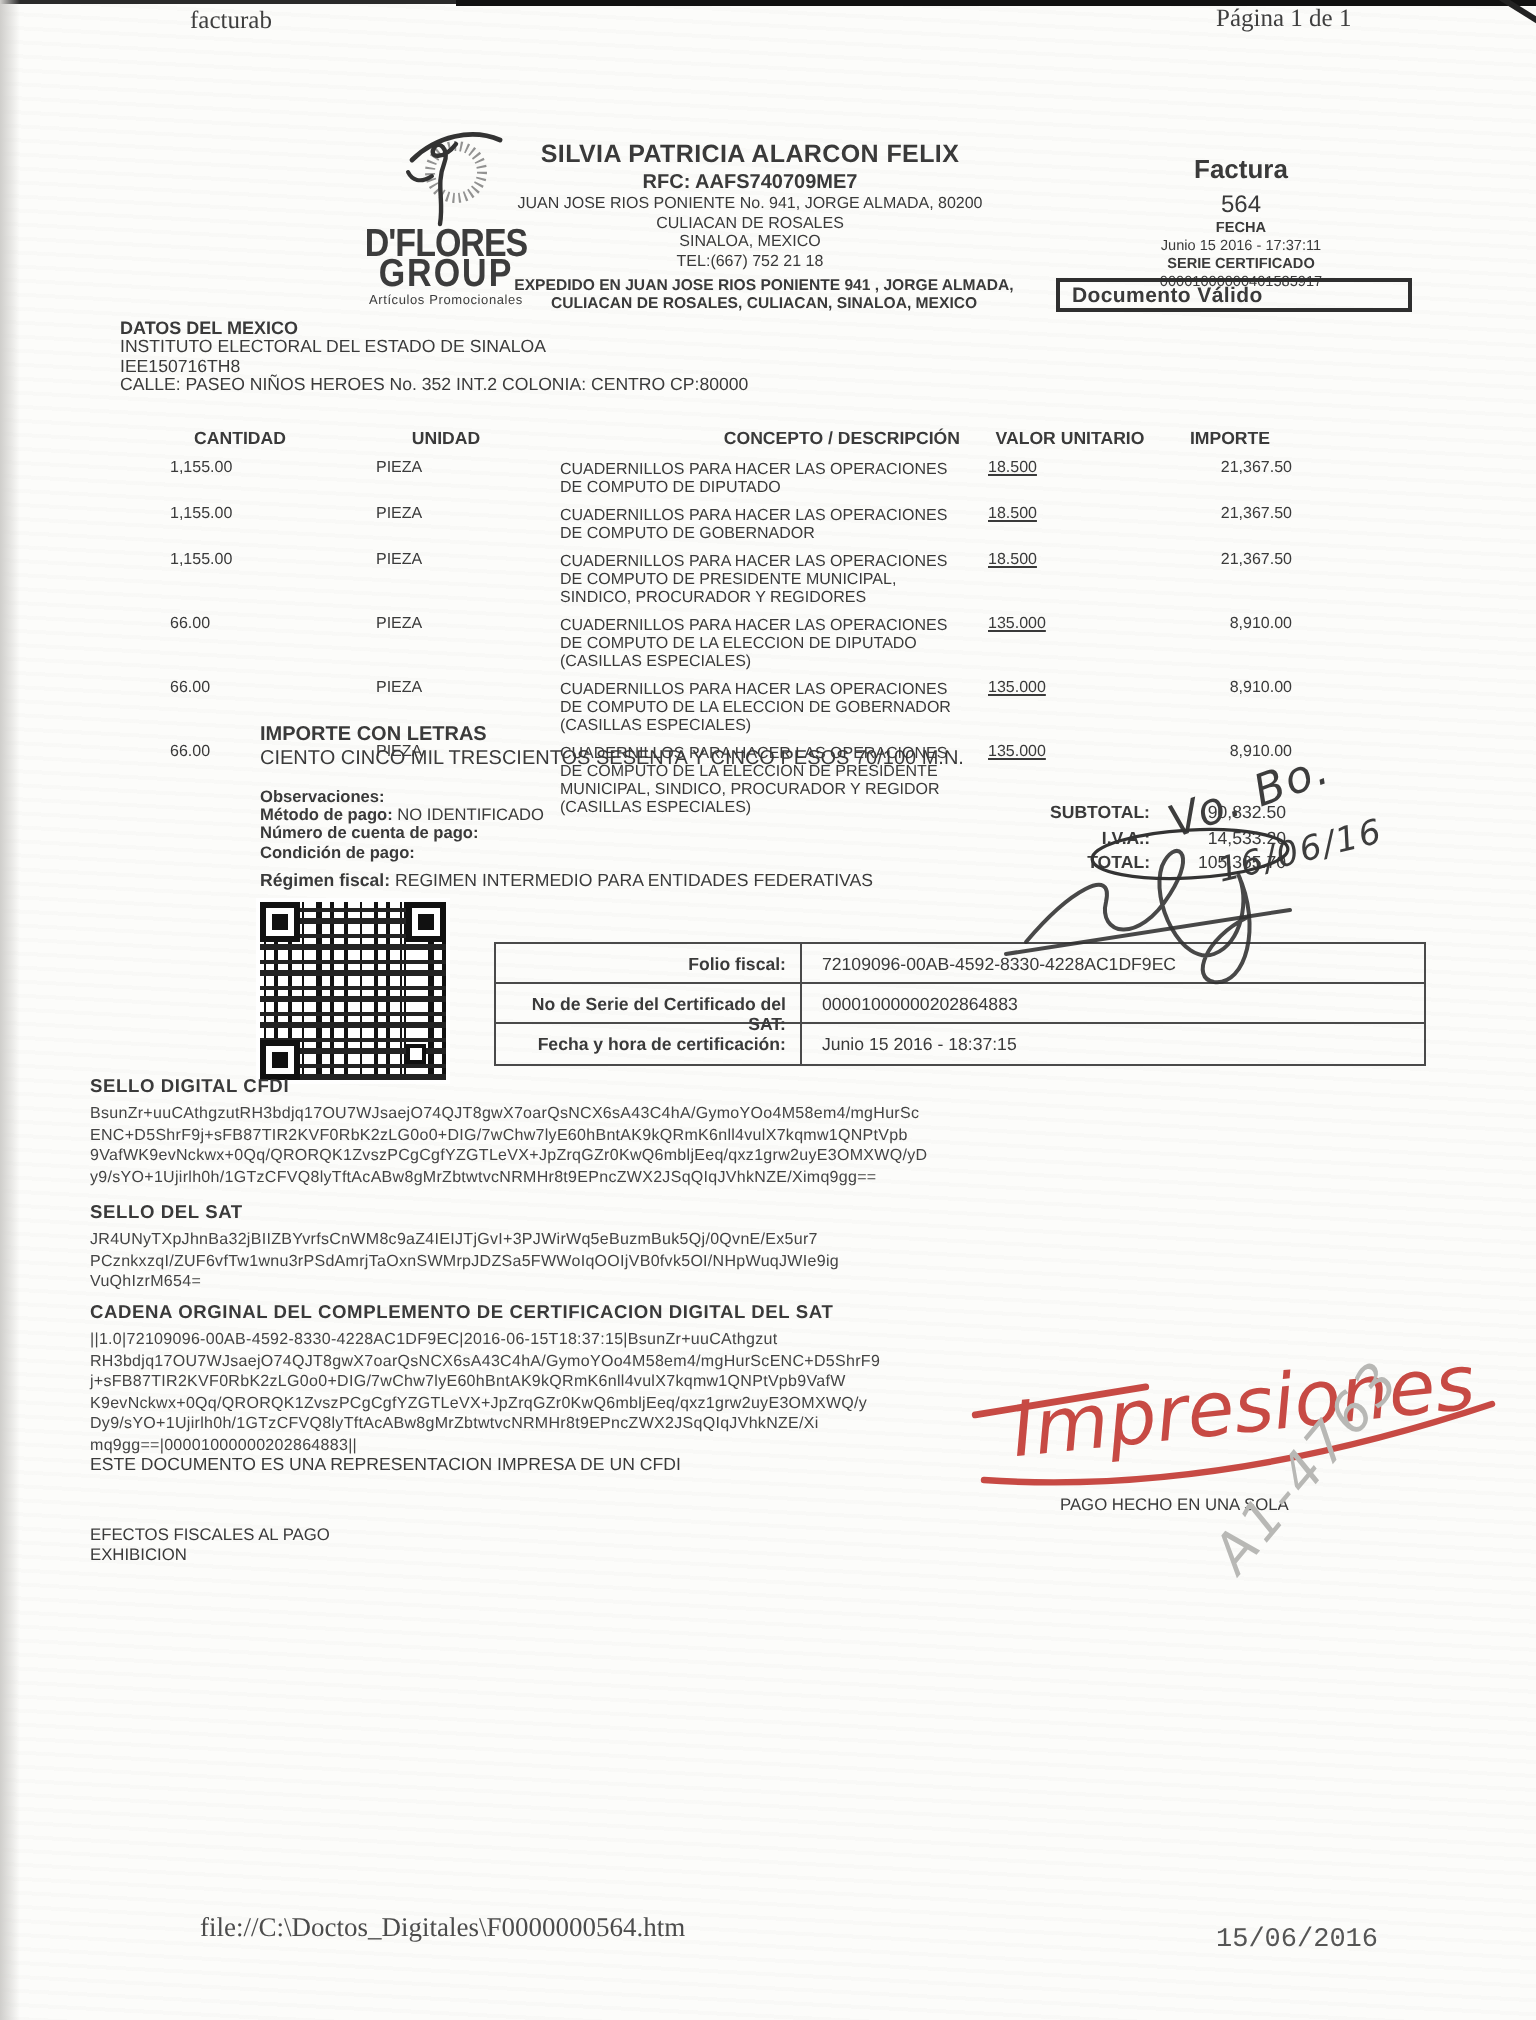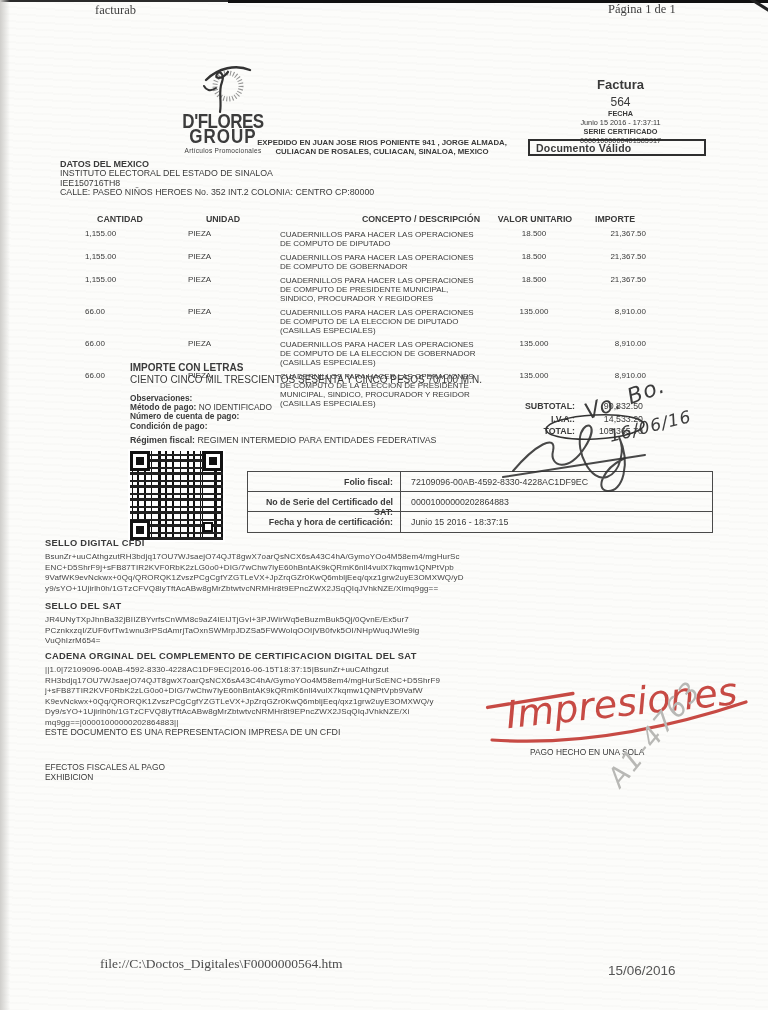--- a/index.html
+++ b/index.html
@@ -62,21 +62,21 @@
   .ihead { margin-bottom:6px; font-size:8.8px; }
   .c { line-height:8.8px; }
   .h-qty { margin-left:85px; width:70px; text-align:center; font-weight:bold; }
   .h-unit { margin-left:30px; width:76px; text-align:center; font-weight:bold; }
   .h-con { margin-left:24px; width:195px; text-align:right; font-weight:bold; }
   .h-val { margin-left:10px; width:90px; text-align:center; font-weight:bold; }
   .h-imp { margin-left:2px; width:66px; text-align:center; font-weight:bold; }
   .c-qty { margin-left:85px; width:70px; text-align:left; }
   .c-unit { margin-left:33px; width:70px; }
   .c-con { margin-left:22px; width:196px; line-height:9px; }
-  .c-val { margin-left:18px; width:80px; text-align:center; }
+  .c-val { margin-left:18px; width:80px; text-align:left;text-decoration:underline; }
   .c-imp { margin-left:10px; width:62px; text-align:right; }
 
   
   .letras { top:362px; left:130px; font-size:10px; line-height:12px; }
   .obs { top:394px; left:130px; font-size:8.3px; line-height:9.2px; }
   .obs .lbl { font-weight:bold; }
 
   
   .totals { top:401px; left:468px; width:175px; font-size:8.8px; }
   .trow { display:flex; justify-content:flex-end; margin-bottom:2.6px; }
@@ -122,21 +122,21 @@
   .hand { color:#3d3d3d; font-style:italic; font-family:"DejaVu Sans", sans-serif; }
   .hw-vobo { top:386px; left:583px; font-size:22px; transform:rotate(-20deg); letter-spacing:1px; }
   .hw-date { top:416px; left:608px; font-size:17px; transform:rotate(-14deg); letter-spacing:1px; }
   .sig-svg { top:385px; left:495px; width:190px; height:110px; }
   .red-svg { top:668px; left:478px; width:290px; height:85px; }
   .hw-pencil { top:718px; left:590px; font-size:27px; color:#b8b8b5; transform:rotate(-50deg);
                letter-spacing:2px; font-style:italic; font-family:"DejaVu Sans", sans-serif; }
 
   
   .footer-url { top:956px; left:100px; font-family:"Liberation Serif", serif; font-size:13.5px; color:#4c4c4c; }
-  .footer-date { top:963px; left:608px; font-family:Liberation Sans, sans-serif; font-size:13.5px; color:#555; }
+  .footer-date { top:963px; left:608px; font-family:Liberation Mono, monospace; font-size:13.5px; color:#555; }
 </style>
 </head>
 <body>
 
 <div class="paper">
 
   <div class="scan-top-line"></div>
   <div class="scan-top-line2"></div>
   <div class="scan-corner-mark"></div>
   <div class="scan-left-band"></div>
@@ -149,20 +149,28 @@
       <circle cx="36" cy="24" r="13" fill="none" stroke="#777" stroke-width="5" stroke-dasharray="1 2" opacity="0.8"></circle>
       <path d="M28 50 C30 38 26 30 30 20 C33 12 27 8 25 12 C22 17 30 18 36 10" fill="none" stroke="#333" stroke-width="2.2" stroke-linecap="round"></path>
       <path d="M14 18 C26 6 44 2 58 8" fill="none" stroke="#333" stroke-width="2.4" stroke-linecap="round"></path>
       <path d="M24 26 C18 30 14 28 12 24" fill="none" stroke="#333" stroke-width="2" stroke-linecap="round"></path>
     </svg>
     <div class="logo-line1">D'FLORES</div>
     <div class="logo-line2">GROUP</div>
     <div class="logo-tag">Artículos Promocionales</div>
   </div>
 
+  <div class="abs issuer">
+    <div class="issuer-name">SILVIA PATRICIA ALARCON FELIX</div>
+    <div class="issuer-rfc">RFC: AAFS740709ME7</div>
+    <div class="issuer-addr">JUAN JOSE RIOS PONIENTE No. 941, JORGE ALMADA, 80200</div>
+    <div class="issuer-addr">CULIACAN DE ROSALES</div>
+    <div class="issuer-addr">SINALOA, MEXICO</div>
+    <div class="issuer-addr">TEL:(667) 752 21 18</div>
+  </div>
   <div class="abs expedido">
     <div>EXPEDIDO EN JUAN JOSE RIOS PONIENTE 941 , JORGE ALMADA,</div>
     <div>CULIACAN DE ROSALES, CULIACAN, SINALOA, MEXICO</div>
   </div>
 
   <div class="abs factura">
     <div class="factura-title">Factura</div>
     <div class="factura-num">564</div>
     <div class="factura-small b">FECHA</div>
     <div class="factura-small">Junio 15 2016 - 17:37:11</div>

